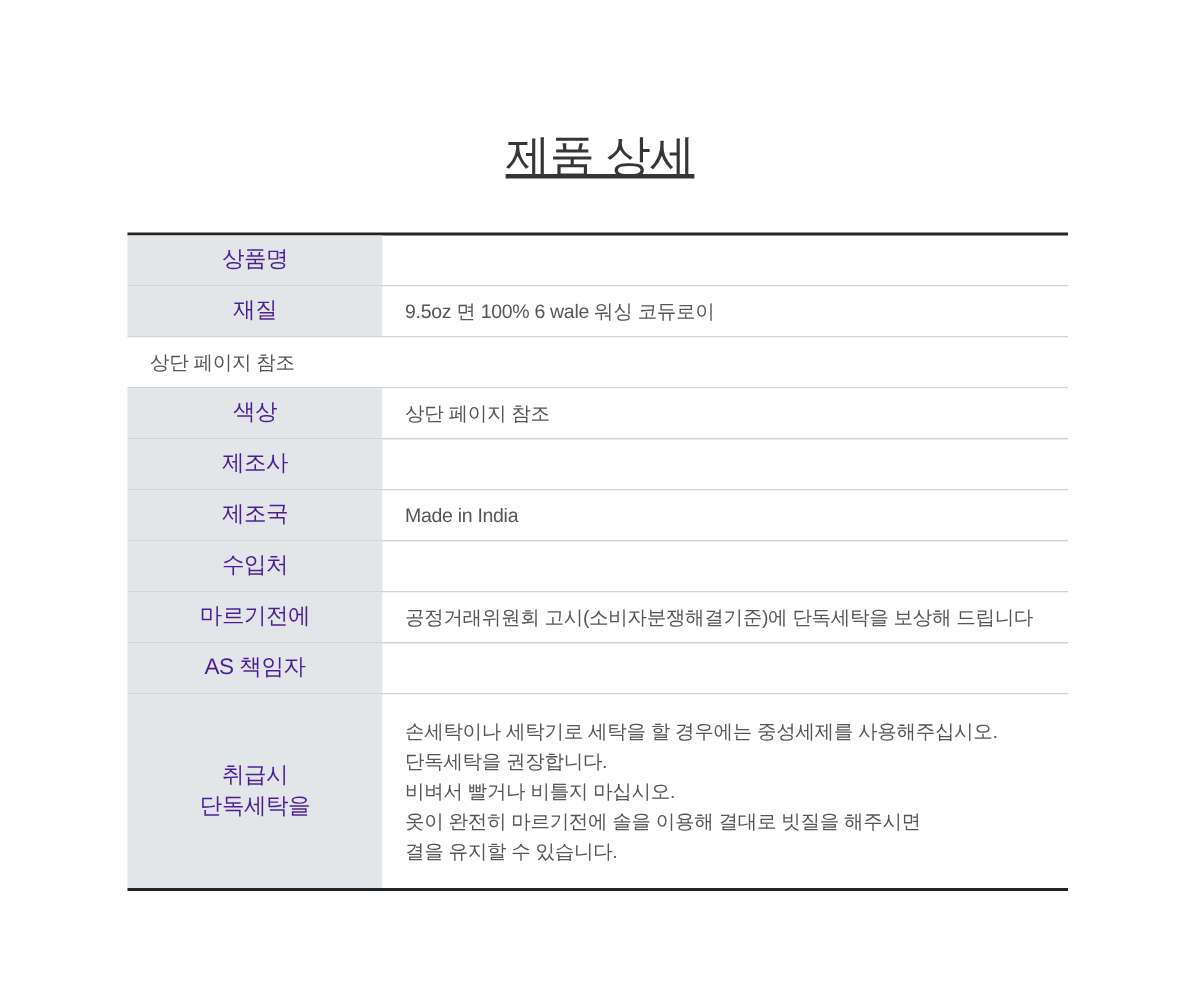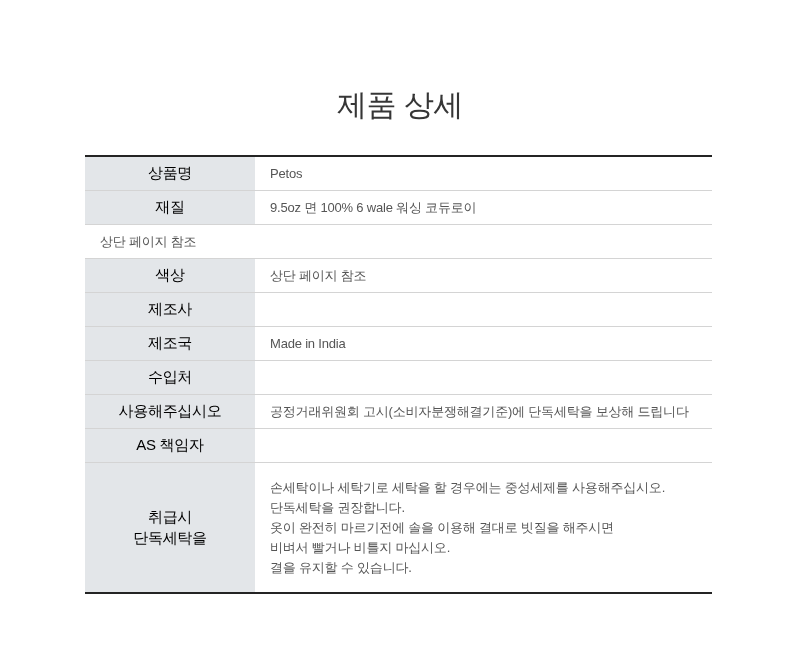--- a/index.html
+++ b/index.html
@@ -11,20 +11,21 @@
     overflow: hidden;
   }
   .page-title {
     margin-top: 90px;
     text-align: center;
     font-size: 30px;
     font-weight: 500;
     letter-spacing: -0.5px;
     color: #363636;
     line-height: 1;
+    text-decoration: underline;
   }
   .product-table {
     width: 627px;
     margin: 35px 0 0 85px;
     border-top: 2px solid #242424;
     border-bottom: 2px solid #242424;
   }
   .product-row {
     display: flex;
     align-items: stretch;
@@ -34,21 +35,21 @@
   .product-row:last-child {
     border-bottom: none;
   }
   .product-row.tall {
     height: 129px;
   }
   .row-label {
     width: 170px;
     flex: 0 0 170px;
     background: #e3e6e9;
-    color: #000000;
+    color: #4c1d95;
     font-size: 15px;
     font-weight: 500;
     letter-spacing: -0.3px;
     display: flex;
     flex-direction: column;
     align-items: center;
     justify-content: center;
     text-align: center;
     line-height: 1.35;
   }
@@ -67,23 +68,20 @@
 </style>
 </head>
 <body>
 
 <h1 class="page-title">제품 상세</h1>
 
 <div class="product-table">
     <div class="product-row">
     <div class="row-label">
         <div>상품명</div>
-      </div>
-    <div class="row-value">
-        <div>Petos</div>
       </div>
   </div>
     <div class="product-row">
     <div class="row-label">
         <div>재질</div>
       </div>
     <div class="row-value">
         <div>9.5oz 면 100% 6 wale 워싱 코듀로이</div>
       </div>
   </div>
@@ -113,37 +111,37 @@
         <div>Made in India</div>
       </div>
   </div>
     <div class="product-row">
     <div class="row-label">
         <div>수입처</div>
       </div>
   </div>
     <div class="product-row">
     <div class="row-label">
-        <div>사용해주십시오</div>
+        <div>마르기전에</div>
       </div>
     <div class="row-value">
         <div>공정거래위원회 고시(소비자분쟁해결기준)에 단독세탁을 보상해 드립니다</div>
       </div>
   </div>
     <div class="product-row">
     <div class="row-label">
         <div>AS 책임자</div>
       </div>
   </div>
     <div class="product-row tall">
     <div class="row-label">
         <div>취급시</div>
         <div>단독세탁을</div>
       </div>
     <div class="row-value">
         <div>손세탁이나 세탁기로 세탁을 할 경우에는 중성세제를 사용해주십시오.</div>
         <div>단독세탁을 권장합니다.</div>
+        <div>비벼서 빨거나 비틀지 마십시오.</div>
         <div>옷이 완전히 마르기전에 솔을 이용해 결대로 빗질을 해주시면</div>
-        <div>비벼서 빨거나 비틀지 마십시오.</div>
         <div>결을 유지할 수 있습니다.</div>
       </div>
   </div>
   </div>
 
 </body></html>

